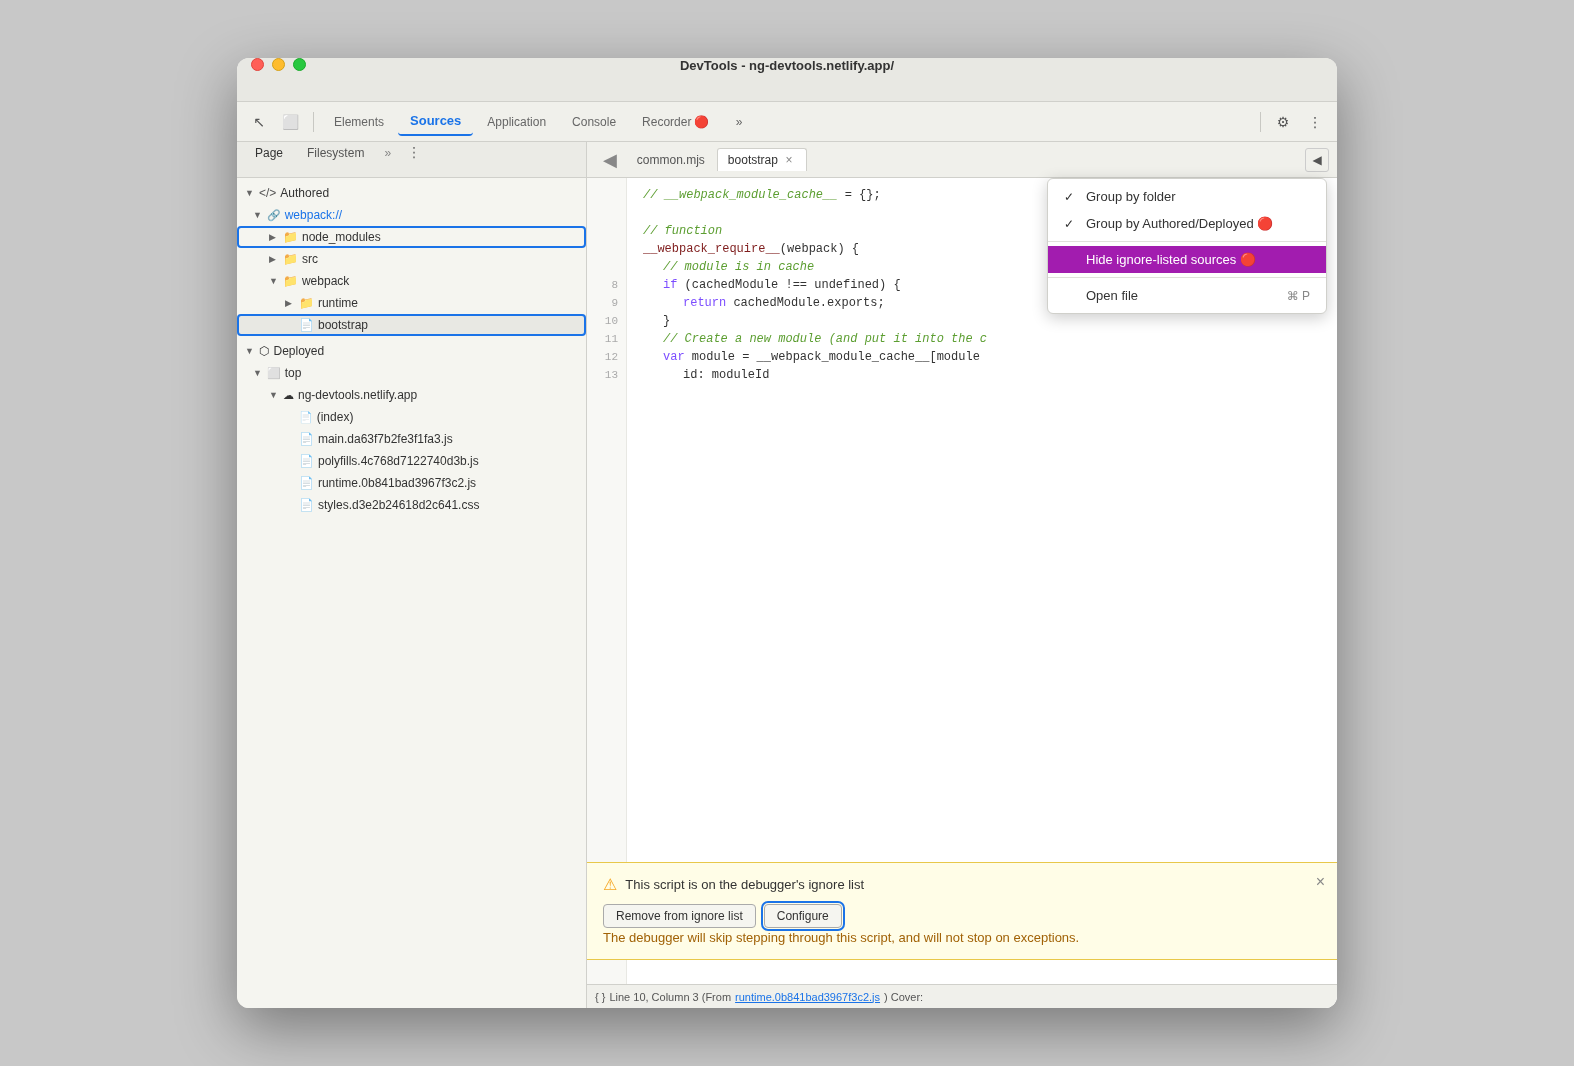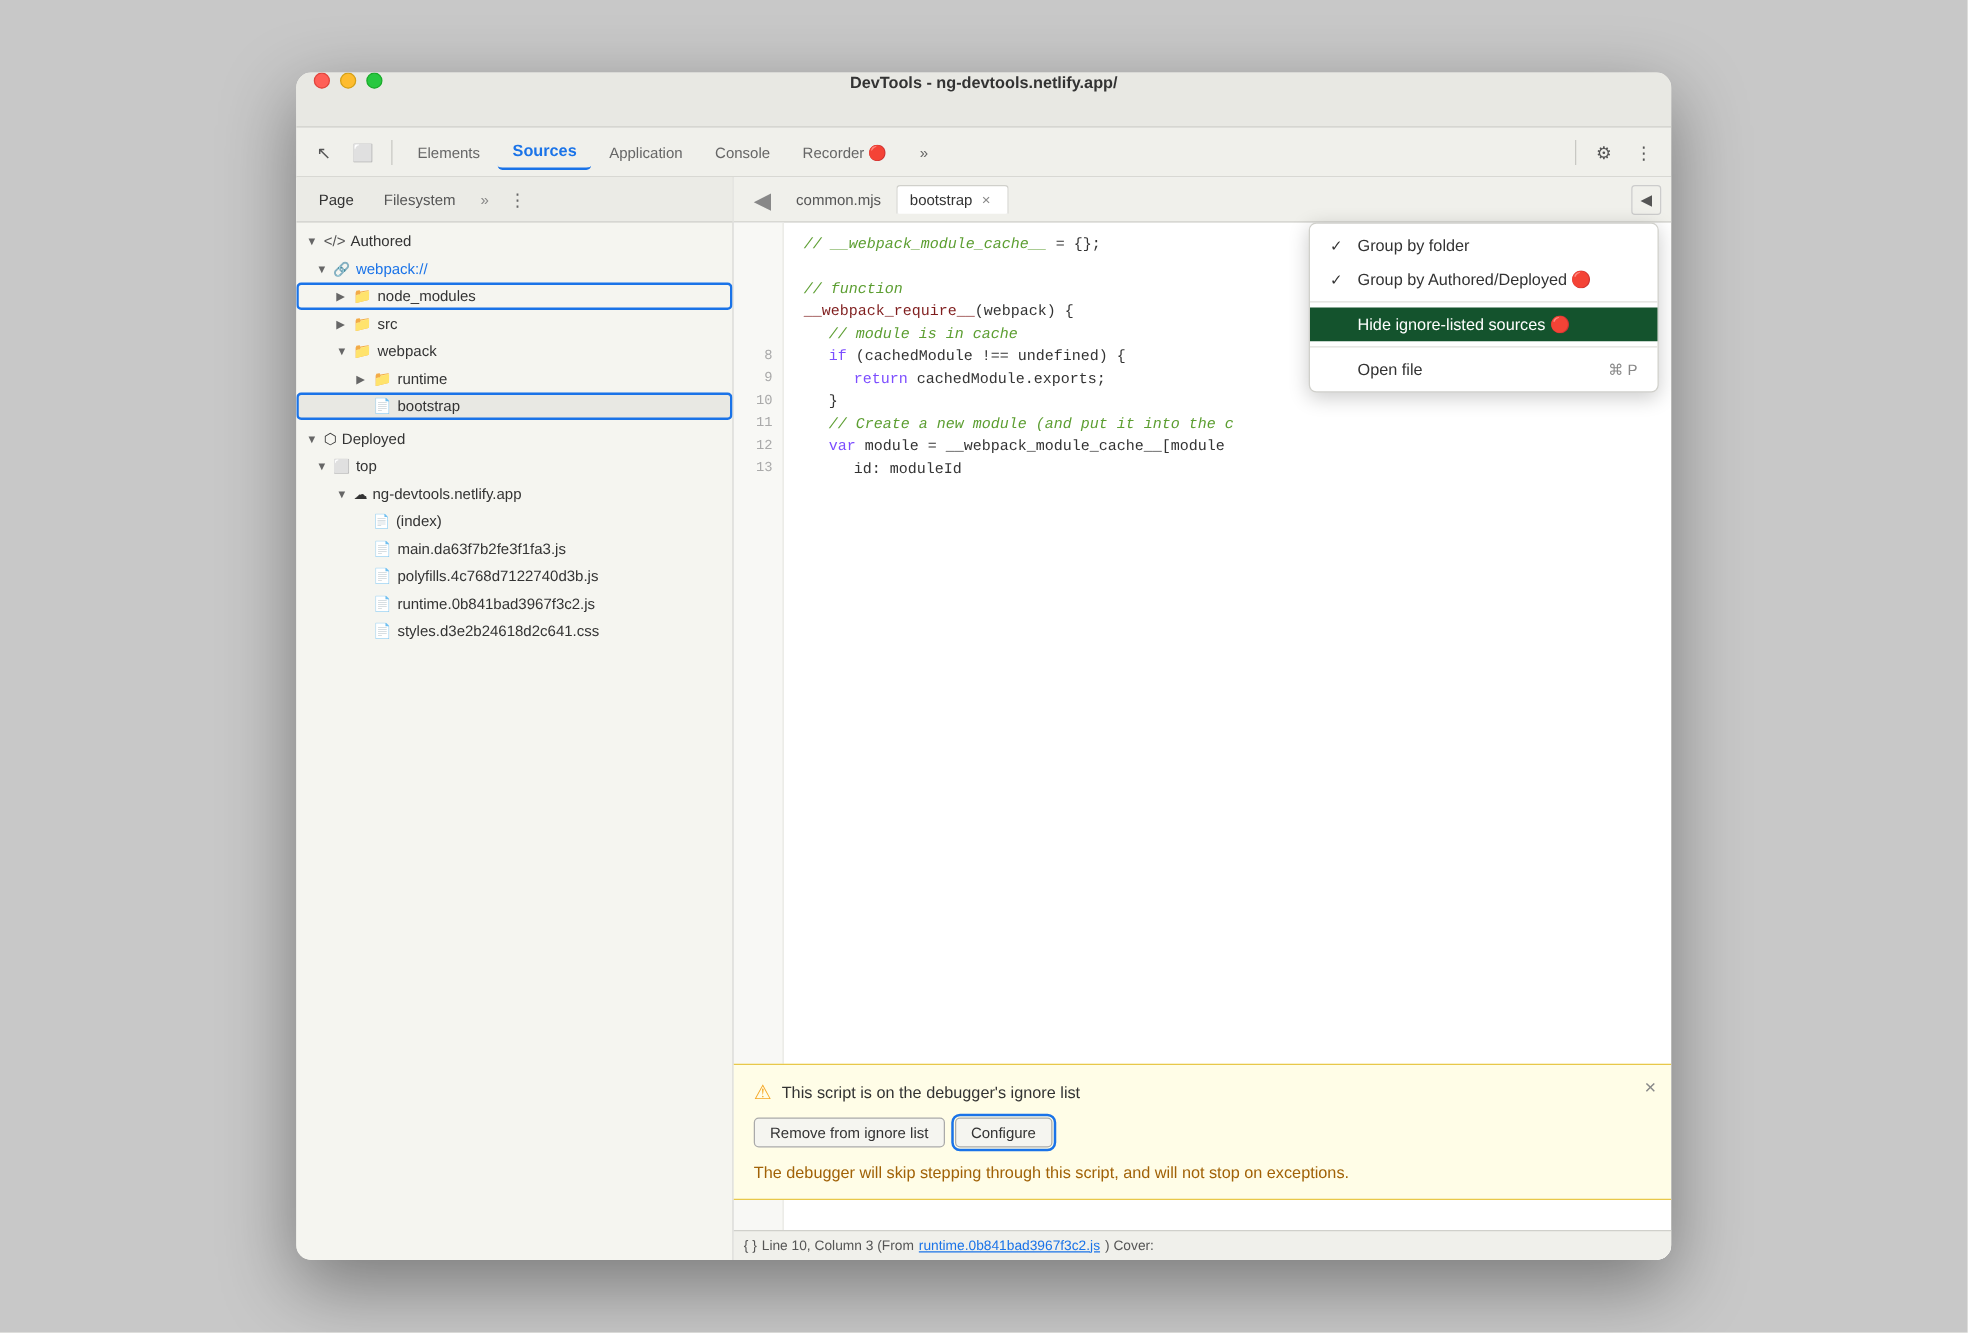--- a/index.html
+++ b/index.html
@@ -107,21 +107,21 @@
     
     .left-panel {
       width: 350px;
       background: #f5f5f0;
       border-right: 1px solid #d0d0cb;
       display: flex;
       flex-direction: column;
     }
     .panel-tabs {
       display: flex;
-      align-items: center;
+      align-items: flex-start;
       background: #ebebe6;
       border-bottom: 1px solid #d0d0cb;
       height: 36px;
       padding: 0 8px;
       gap: 4px;
     }
     .panel-tab {
       padding: 4px 10px;
       font-size: 12px;
       color: #555;
@@ -269,21 +269,21 @@
     .menu-item {
       display: flex;
       align-items: center;
       padding: 6px 16px;
       font-size: 13px;
       color: #333;
       cursor: pointer;
       gap: 8px;
     }
     .menu-item.highlighted {
-      background: #14532d;
+      background: #a21caf;
       color: #fff;
     }
     .menu-check {
       width: 14px;
       color: #333;
       font-size: 12px;
     }
     .menu-item.highlighted .menu-check { color: #fff; }
     .menu-shortcut {
       margin-left: auto;
@@ -311,21 +311,20 @@
       display: flex;
       align-items: center;
       gap: 8px;
       font-size: 13px;
       color: #333;
       margin-bottom: 10px;
     }
     .ignore-banner-actions {
       display: flex;
       gap: 8px;
-      margin-bottom: 10px;
     }
     .banner-btn {
       padding: 4px 12px;
       font-size: 12px;
       border: 1px solid #aaa;
       border-radius: 4px;
       background: #f5f5f0;
       cursor: pointer;
       color: #333;
     }

